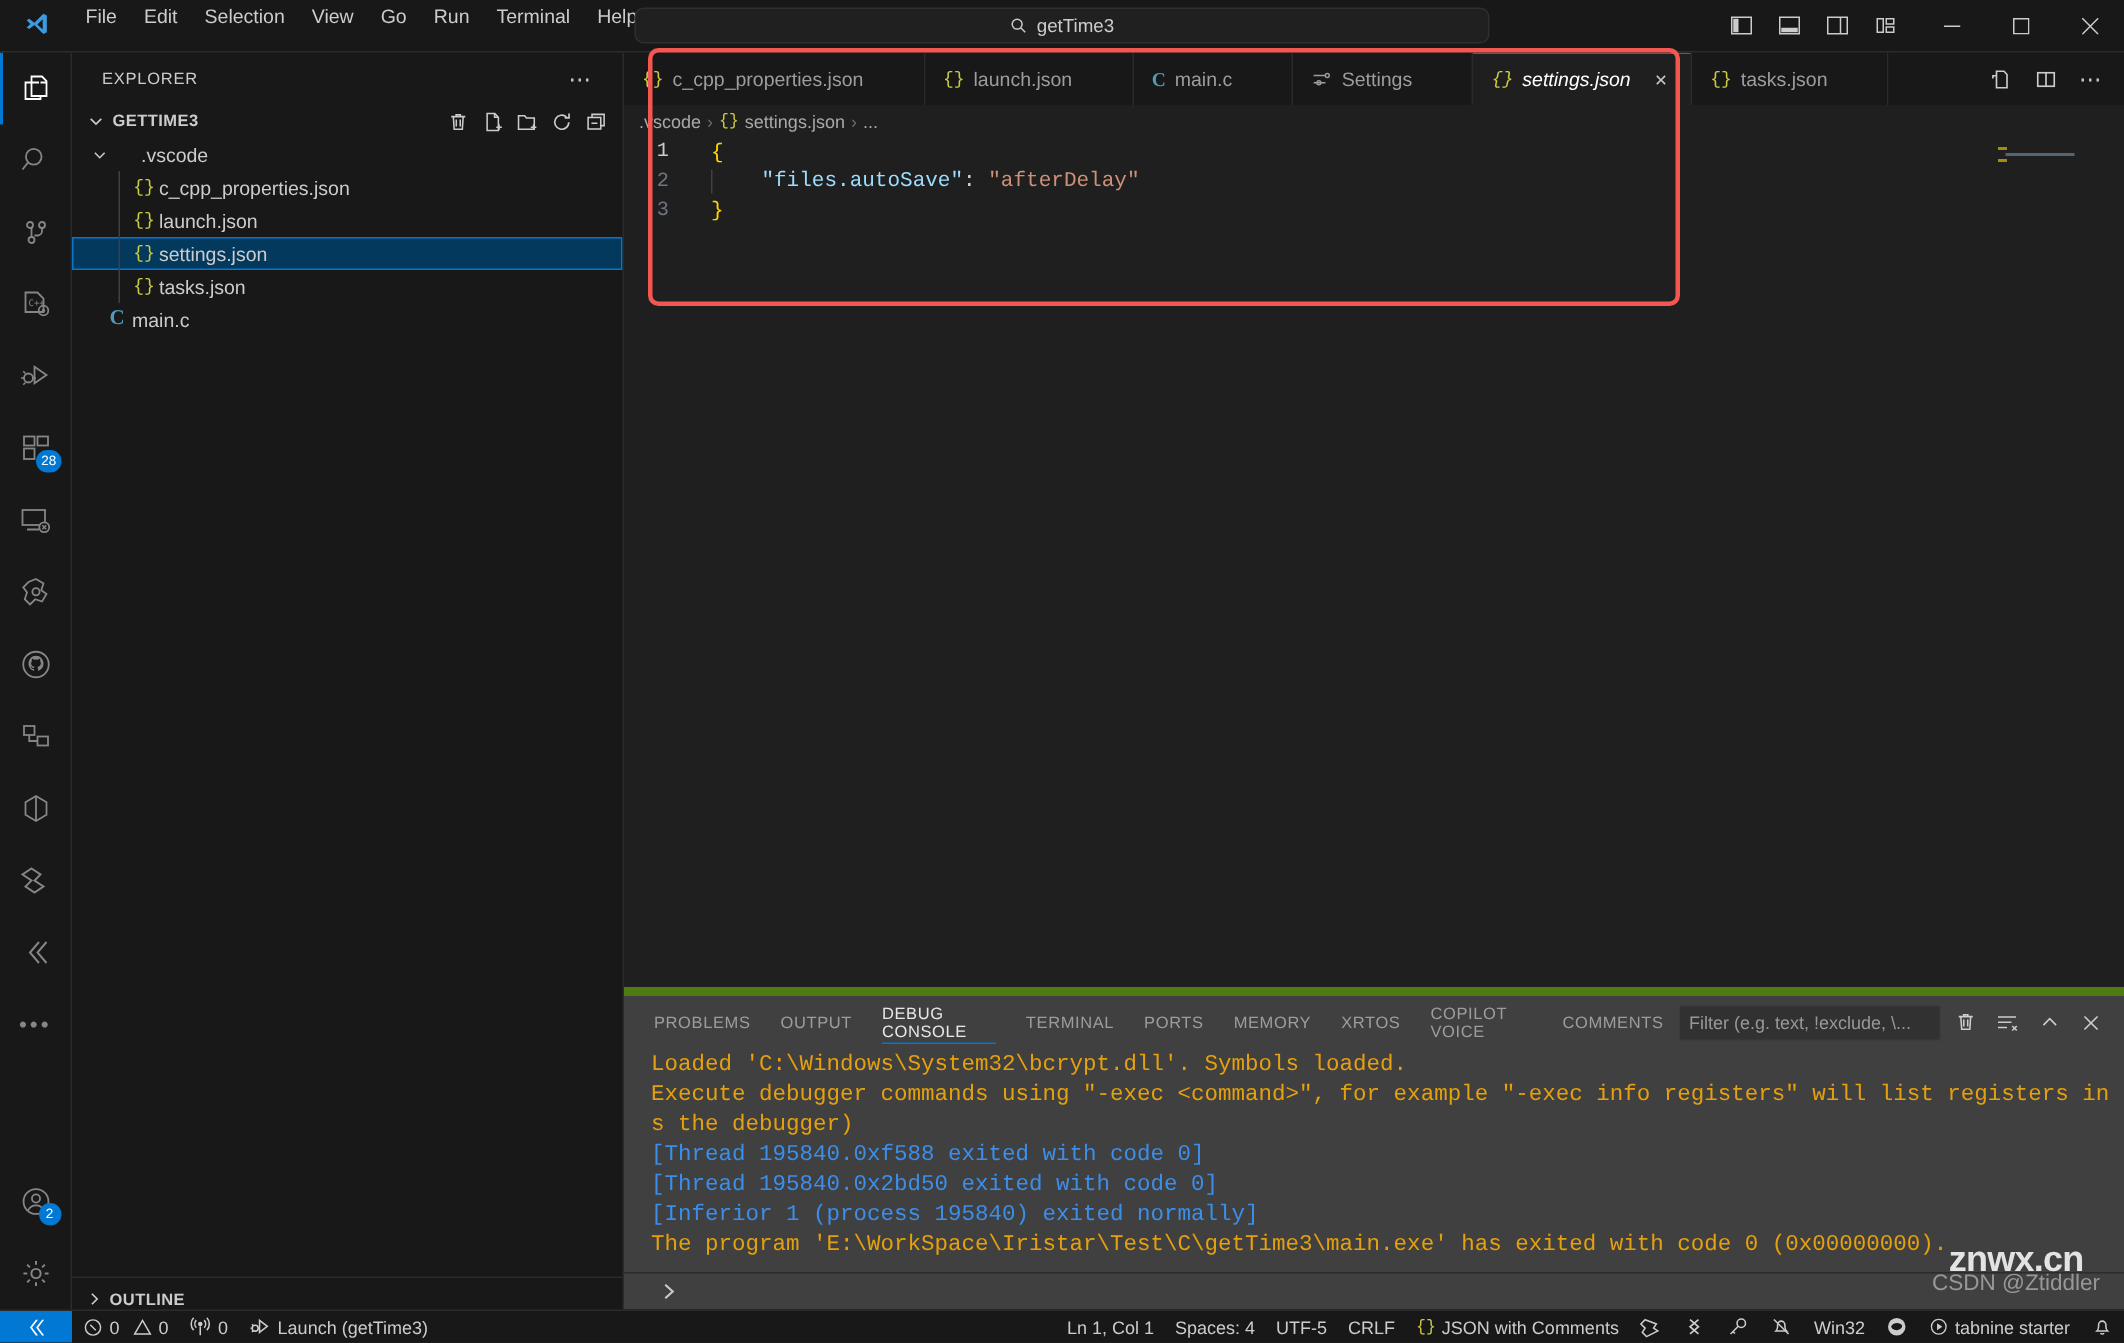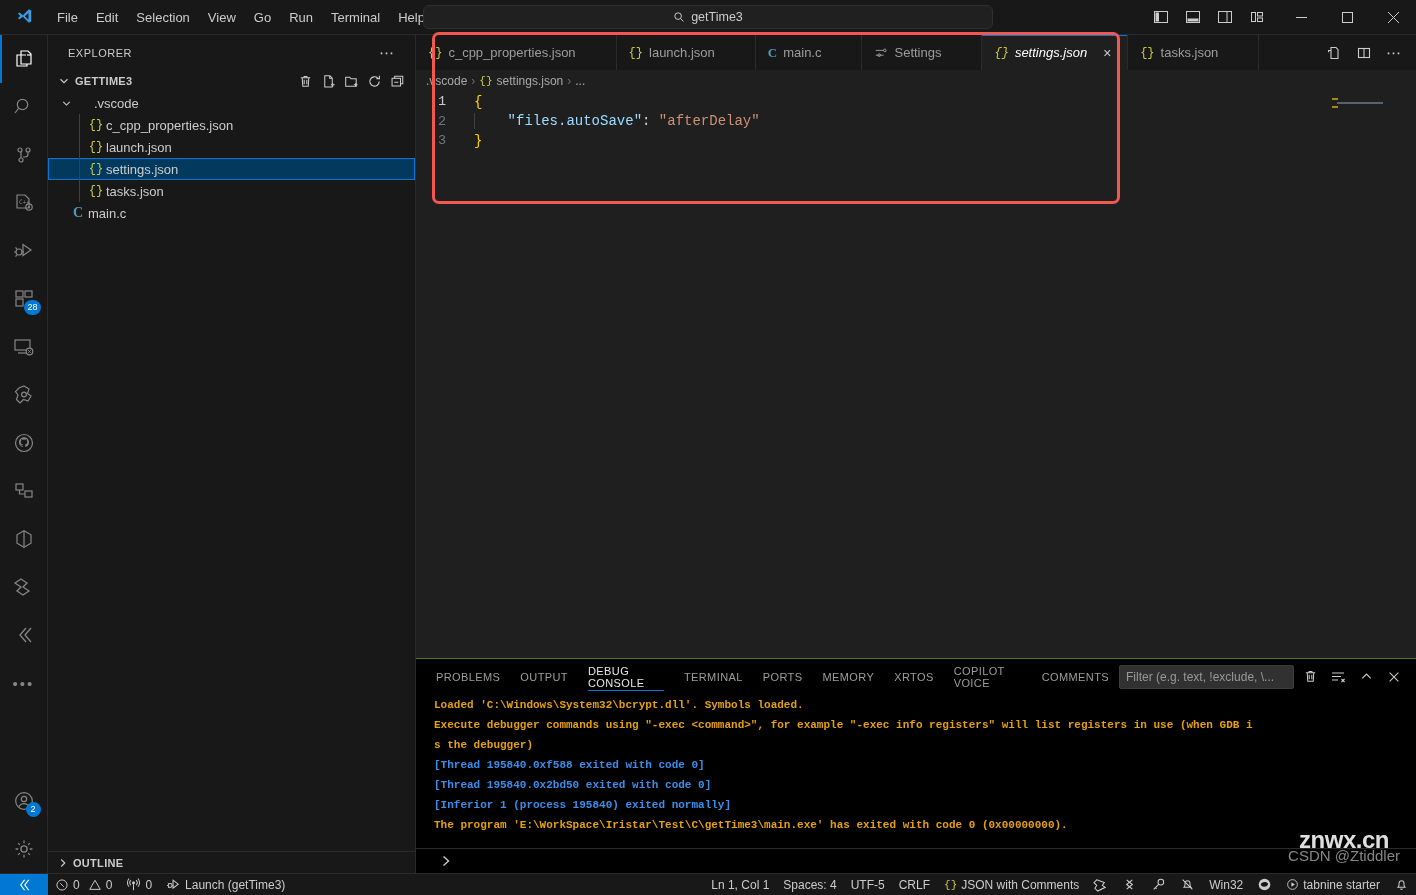--- a/index.html
+++ b/index.html
@@ -13,21 +13,21 @@
   }
   .app{ width:1416px; height:895px; display:flex; flex-direction:column; position:relative; }
 
   
   .titlebar{
     height:35px; background:#181818; display:flex; align-items:center;
     flex:0 0 35px; border-bottom:1px solid #2b2b2b; position:relative; z-index:5;
   }
   .vslogo{ width:48px; display:flex; align-items:center; justify-content:center; }
   .vslogo svg{ width:19px; height:19px; }
-  .menubar{ display:flex; align-items:center; height:100%; }
+  .menubar{ display:flex; align-items:flex-start; height:100%; }
   .menu-item{
     padding:3px 8px; font-size:13px; color:#cccccc; cursor:default;
     border-radius:4px; margin:0 1px; white-space:nowrap;
   }
   .navbtns{ display:flex; align-items:center; margin-left:14px; gap:12px; color:#8c8c8c; }
   .navbtns .arw{ font-size:19px; line-height:1; cursor:default; }
   .navbtns .arw.on{ color:#cccccc; }
   .cmdcenter{
     position:absolute; left:50%; transform:translateX(-50%);
     width:570px; height:24px; background:#202020; border:1px solid #2f2f2f;
@@ -89,21 +89,21 @@
     white-space:nowrap; position:relative;
   }
   .row.selected{ background:#04395e; outline:1px solid #0078d4; outline-offset:-1px; }
   .row .chev{ width:16px; display:inline-flex; align-items:center; justify-content:center; color:#cccccc; flex:0 0 16px; }
   .ficon{ width:20px; display:inline-flex; align-items:center; justify-content:center; flex:0 0 20px; font-size:12px; }
   .ficon.json{ color:#cbcb41; font-family:"Liberation Mono",monospace; font-size:12px; }
   .ficon.c{ color:#519aba; font-weight:bold; font-family:"Liberation Serif",serif; font-size:14px; }
   .indent-guide{ position:absolute; top:0; bottom:0; width:1px; background:#404040; }
   .sb-bottom{ margin-top:auto; }
   .collapsed-sec{
-    height:22px; display:flex; align-items:center; font-size:11px; font-weight:bold;
+    height:22px; display:flex; align-items:flex-end; font-size:11px; font-weight:bold;
     color:#cccccc; padding-left:8px; gap:3px; border-top:1px solid #2b2b2b;
     letter-spacing:.3px;
   }
 
   
   .editorarea{ flex:1 1 auto; display:flex; flex-direction:column; min-width:0; background:#1f1f1f; }
   .tabsrow{ height:35px; display:flex; background:#181818; flex:0 0 35px; position:relative; }
   .tabs{ display:flex; height:35px; min-width:0; overflow:hidden; }
   .tab{
     height:35px; display:flex; align-items:center; gap:6px; padding:0 12px;
@@ -145,41 +145,41 @@
   .guide{ position:absolute; left:12px; top:0; bottom:0; width:1px; background:#404040; }
   .minimap{
     position:absolute; right:14px; top:6px; width:70px; height:20px; opacity:.6;
   }
   .mm-line{ height:2px; margin-bottom:2px; }
   .editor-scroll-v{
     position:absolute; right:0; top:0; width:14px; bottom:0;
   }
 
   
-  .panel{ height:215px; flex:0 0 215px; background:#000000; display:flex; flex-direction:column; border-top:1px solid #4d7c0f; }
+  .panel{ height:215px; flex:0 0 215px; background:#404040; display:flex; flex-direction:column; border-top:6px solid #4d7c0f; }
   .panel-head{ height:35px; flex:0 0 35px; display:flex; align-items:center; padding-left:10px; }
   .ptabs{ display:flex; align-items:center; height:35px; gap:0; }
   .ptab{
     height:35px; display:flex; align-items:center; padding:0 10px; font-size:11px;
     letter-spacing:.4px; color:#9d9d9d; text-transform:uppercase; position:relative;
   }
   .ptab.active{ color:#e7e7e7; }
   .ptab.active:after{
     content:""; position:absolute; left:10px; right:10px; bottom:3px; height:1px; background:#0078d4;
   }
   .panel-actions{ margin-left:auto; display:flex; align-items:center; gap:4px; padding-right:10px; }
   .filterbox{
     width:175px; height:24px; background:#313131; border:1px solid #3c3c3c; border-radius:2px;
     display:flex; align-items:center; padding:0 6px; color:#989898; font-size:12px;
     overflow:hidden; white-space:nowrap;
   }
   .panel-actions .ic{ width:24px; height:24px; display:flex; align-items:center; justify-content:center; color:#cccccc; border-radius:4px; }
   .console{
     flex:1 1 auto; overflow:hidden; font-family:"Liberation Mono", monospace;
-    font-size:11px; padding-left:18px; line-height:20px; padding-top:1px;font-weight:bold;
+    font-size:15px; padding-left:18px; line-height:20px; padding-top:1px;
   }
   .cl{ white-space:pre; }
   .cl.amber{ color:#e5a00d; }
   .cl.blue{ color:#3b8eea; }
   .panel-foot{
     height:25px; flex:0 0 25px; display:flex; align-items:center; padding-left:22px;
     color:#cccccc; font-size:16px; border-top:1px solid #2b2b2b;
   }
 
   

